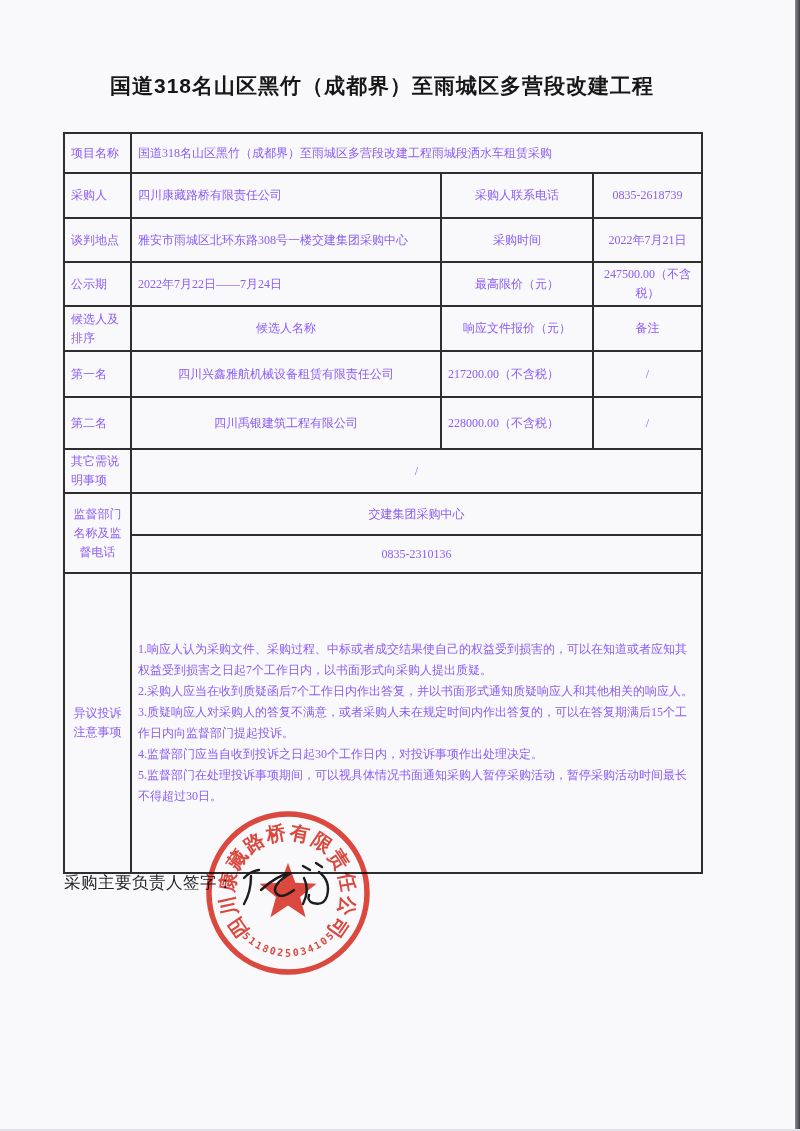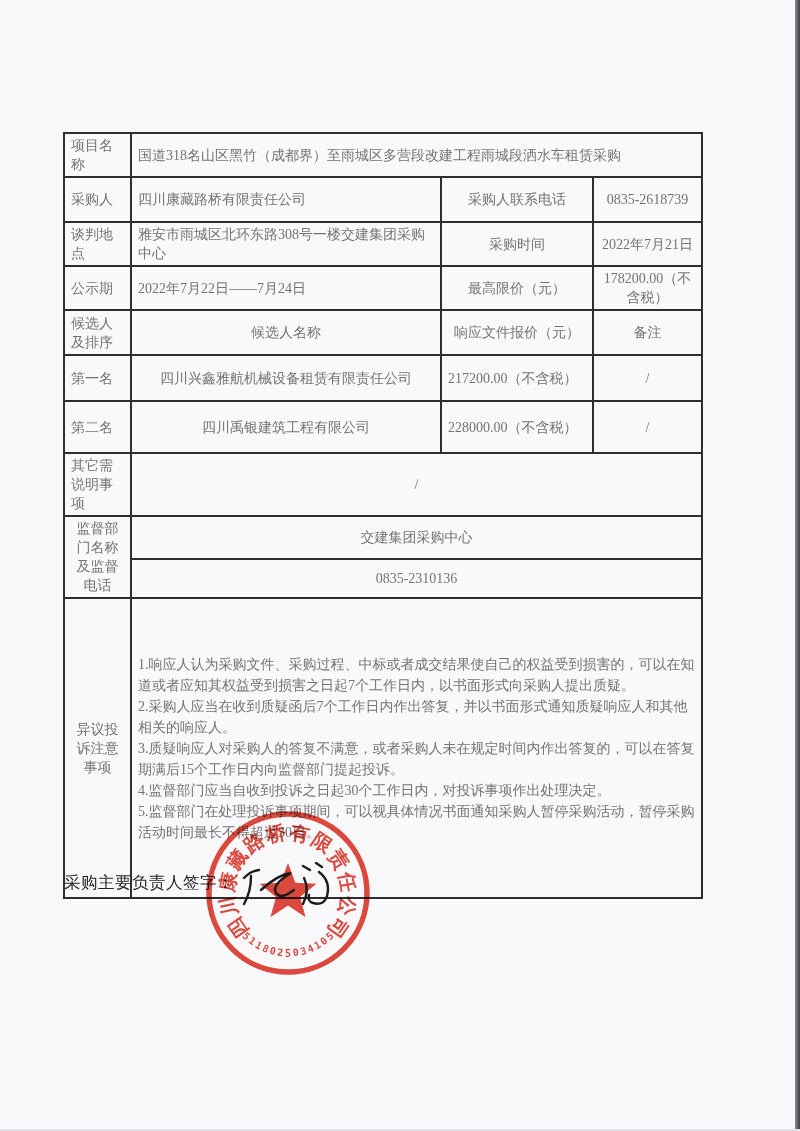--- a/index.html
+++ b/index.html
@@ -17,21 +17,21 @@
   .title{
     position:absolute;left:63px;top:70px;width:638px;
     text-align:center;font-weight:bold;font-size:21px;line-height:31px;
     font-family:"Liberation Sans", sans-serif;color:#171717;
     letter-spacing:1px;
   }
 
   table.doc{
     position:absolute;left:63px;top:132px;width:638px;
     border-collapse:collapse;table-layout:fixed;
-    font-size:14px;line-height:19px;color:#737373;
+    font-size:12px;line-height:19px;color:#8b5cf6;
   }
   table.doc td{
     border:2px solid #2e2e2e;
     padding:2px 6px;vertical-align:middle;
     overflow:hidden;
   }
   td.lab{text-align:left;padding-left:5px;padding-right:3px;}
   td.lab-c{text-align:center;padding-left:3px;padding-right:3px;}
   td.val{text-align:left;padding-left:8px;}
   td.ctr{text-align:center;}
@@ -52,20 +52,21 @@
   .signature{position:absolute;left:231px;top:856px;width:118px;height:62px;}
 </style>
 </head>
 <body>
 
 <div class="page">
   <div class="scan-edge"></div>
   <div class="scan-bottom"></div>
 
   <div class="title">
+    <div>国道318名山区黑竹（成都界）至雨城区多营段改建工程</div>
   </div>
 
   <table class="doc">
     <colgroup>
         <col style="width:67px">
         <col style="width:310px">
         <col style="width:152px">
         <col style="width:109px">
       </colgroup>
     <tbody>
@@ -82,21 +83,21 @@
     <tr class="r3">
       <td class="lab">谈判地点</td>
       <td class="val">雅安市雨城区北环东路308号一楼交建集团采购中心</td>
       <td class="ctr">采购时间</td>
       <td class="ctr">2022年7月21日</td>
     </tr>
     <tr class="r4">
       <td class="lab">公示期</td>
       <td class="val">2022年7月22日——7月24日</td>
       <td class="ctr">最高限价（元）</td>
-      <td class="ctr">178200.00（不含税）</td>
+      <td class="ctr">247500.00（不含税）</td>
     </tr>
     <tr class="r5">
       <td class="lab">候选人及排序</td>
       <td class="ctr">候选人名称</td>
       <td class="ctr">响应文件报价（元）</td>
       <td class="ctr">备注</td>
     </tr>
     <tr class="r6">
       <td class="lab">第一名</td>
       <td class="ctr">四川兴鑫雅航机械设备租赁有限责任公司</td>

